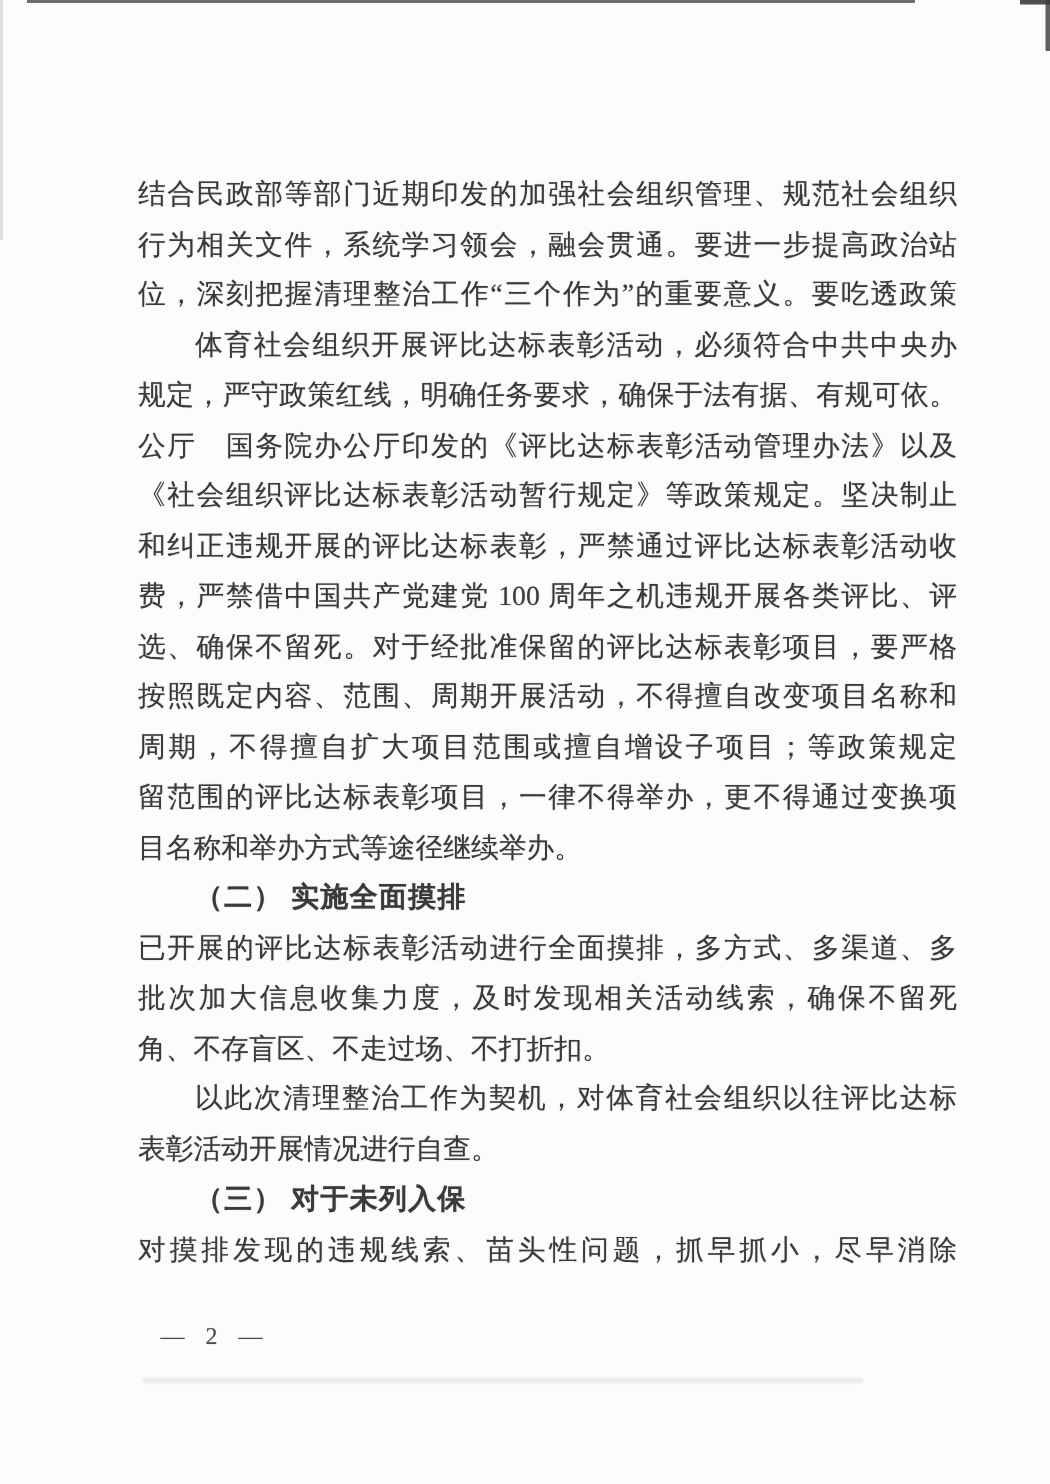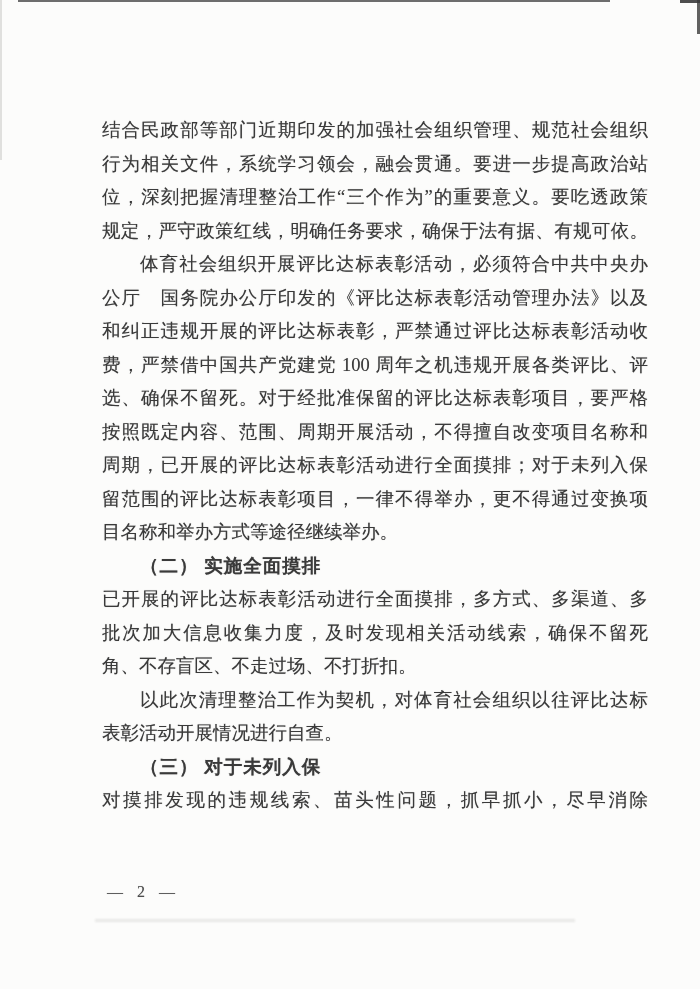--- a/index.html
+++ b/index.html
@@ -17,21 +17,21 @@
   
   .artifact { position: absolute; }
   .top-line-a { left: 18px; top: 0; width: 592px; height: 2px; background: #3d3d3d; opacity: 0.75; }
   .top-line-b { left: 680px; top: 0; width: 20px; height: 3px; background: #2f2f2f; opacity: 0.85; }
   .right-edge-mark { left: 697px; top: 0; width: 3px; height: 34px; background: #3a3a3a; opacity: 0.8; }
   .left-edge-shade { left: 0; top: 0; width: 2px; height: 160px; background: #c9c9c6; opacity: 0.55; }
   .bottom-smudge { left: 95px; top: 919px; width: 480px; height: 3px; background: #b5b5b2; opacity: 0.28; filter: blur(1px); }
 
   .text-block {
     position: absolute;
-    left: 102px;
+    left: 92px;
     top: 114px;
     width: 546px;
     font-family: Liberation Serif, serif;
   }
 
   .line {
     width: 546px;
     height: 33.5px;
     line-height: 33.5px;
     font-size: 18.5px;
@@ -77,29 +77,30 @@
   <div class="artifact top-line-b"></div>
   <div class="artifact right-edge-mark"></div>
   <div class="artifact left-edge-shade"></div>
   <div class="artifact bottom-smudge"></div>
 
   <div class="text-block">
 
     <div class="line">结合民政部等部门近期印发的加强社会组织管理、规范社会组织</div>
     <div class="line">行为相关文件，系统学习领会，融会贯通。要进一步提高政治站</div>
     <div class="line">位，深刻把握清理整治工作“三个作为”的重要意义。要吃透政策</div>
+    <div class="line indent">体育社会组织开展评比达标表彰活动，必须符合中共中央办</div>
+
     <div class="line">规定，严守政策红线，明确任务要求，确保于法有据、有规可依。</div>
-
-    <div class="line indent">体育社会组织开展评比达标表彰活动，必须符合中共中央办</div>
     <div class="line">公厅　国务院办公厅印发的《评比达标表彰活动管理办法》以及</div>
+    <div class="line">《社会组织评比达标表彰活动暂行规定》等政策规定。坚决制止</div>
     <div class="line">和纠正违规开展的评比达标表彰，严禁通过评比达标表彰活动收</div>
     <div class="line">费，严禁借中国共产党建党 100 周年之机违规开展各类评比、评</div>
     <div class="line">选、确保不留死。对于经批准保留的评比达标表彰项目，要严格</div>
     <div class="line">按照既定内容、范围、周期开展活动，不得擅自改变项目名称和</div>
-    <div class="line">周期，已开展的评比达标表彰活动进行全面摸排；对于未列入保</div>
+    <div class="line">周期，不得擅自扩大项目范围或擅自增设子项目；等政策规定</div>
     <div class="line">留范围的评比达标表彰项目，一律不得举办，更不得通过变换项</div>
     <div class="line end">目名称和举办方式等途径继续举办。</div>
 
     <div class="line heading indent">（二） 实施全面摸排</div>
 
     <div class="line">已开展的评比达标表彰活动进行全面摸排，多方式、多渠道、多</div>
     <div class="line">批次加大信息收集力度，及时发现相关活动线索，确保不留死</div>
     <div class="line end">角、不存盲区、不走过场、不打折扣。</div>
 
     <div class="line indent">以此次清理整治工作为契机，对体育社会组织以往评比达标</div>

